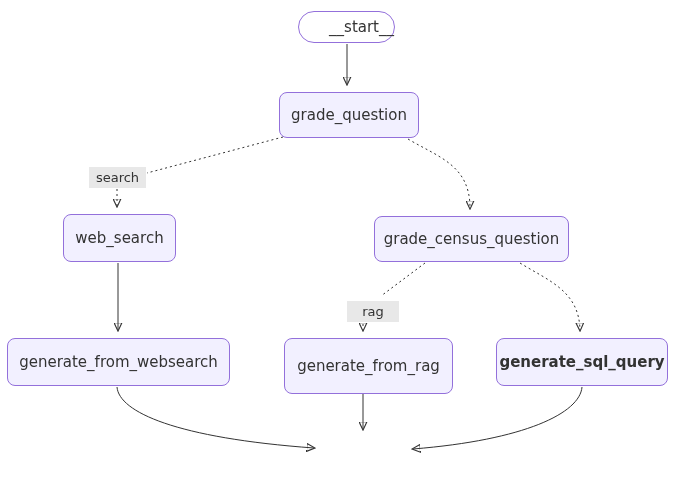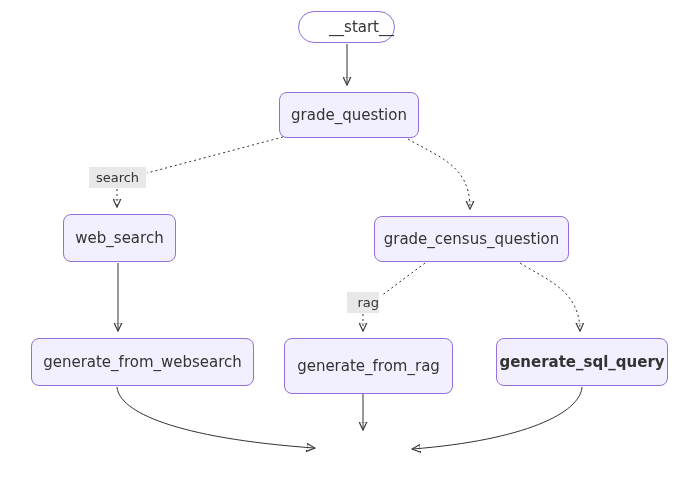--- a/index.html
+++ b/index.html
@@ -65,26 +65,26 @@
     display: flex;
     align-items: center;
     justify-content: center;
     white-space: nowrap;
   }
   
   .n-start   { left: 298px; top: 11px;  width: 97px;  height: 32px; justify-content: flex-end; }
   .n-gq      { left: 279px; top: 92px;  width: 140px; height: 46px; }
   .n-ws      { left: 63px;  top: 214px; width: 113px; height: 48px; }
   .n-gcq     { left: 374px; top: 216px; width: 195px; height: 46px; }
-  .n-gfw     { left: 7px;   top: 338px; width: 223px; height: 48px; margin-left: 24px; }
+  .n-gfw     { left: 7px;   top: 338px; width: 223px; height: 48px; }
   .n-gfr     { left: 284px; top: 338px; width: 169px; height: 56px; }
   .n-gsq     { left: 496px; top: 338px; width: 172px; height: 48px; font-weight: bold; }
   .n-end     { left: 322px; top: 437px; width: 83px;  height: 36px; }
   .l-search  { left: 89px;  top: 167px; width: 57px;  height: 21px; }
-  .l-rag     { left: 347px; top: 292px; width: 32px;  height: 21px; justify-content: flex-end; }
+  .l-rag     { left: 347px; top: 301px; width: 52px;  height: 21px; }
 </style>
 </head>
 <body>
 
 <div class="canvas">
 
   <svg class="edges-layer" viewBox="0 0 675 480" xmlns="http://www.w3.org/2000/svg">
     <defs>
       <marker id="arrow" viewBox="0 0 8 8" refX="6.5" refY="4" markerWidth="9" markerHeight="9" orient="auto-start-reverse">
         <path class="arrowhead" d="M0,0.5 L7.5,4 L0,7.5 z" stroke="none"></path>

